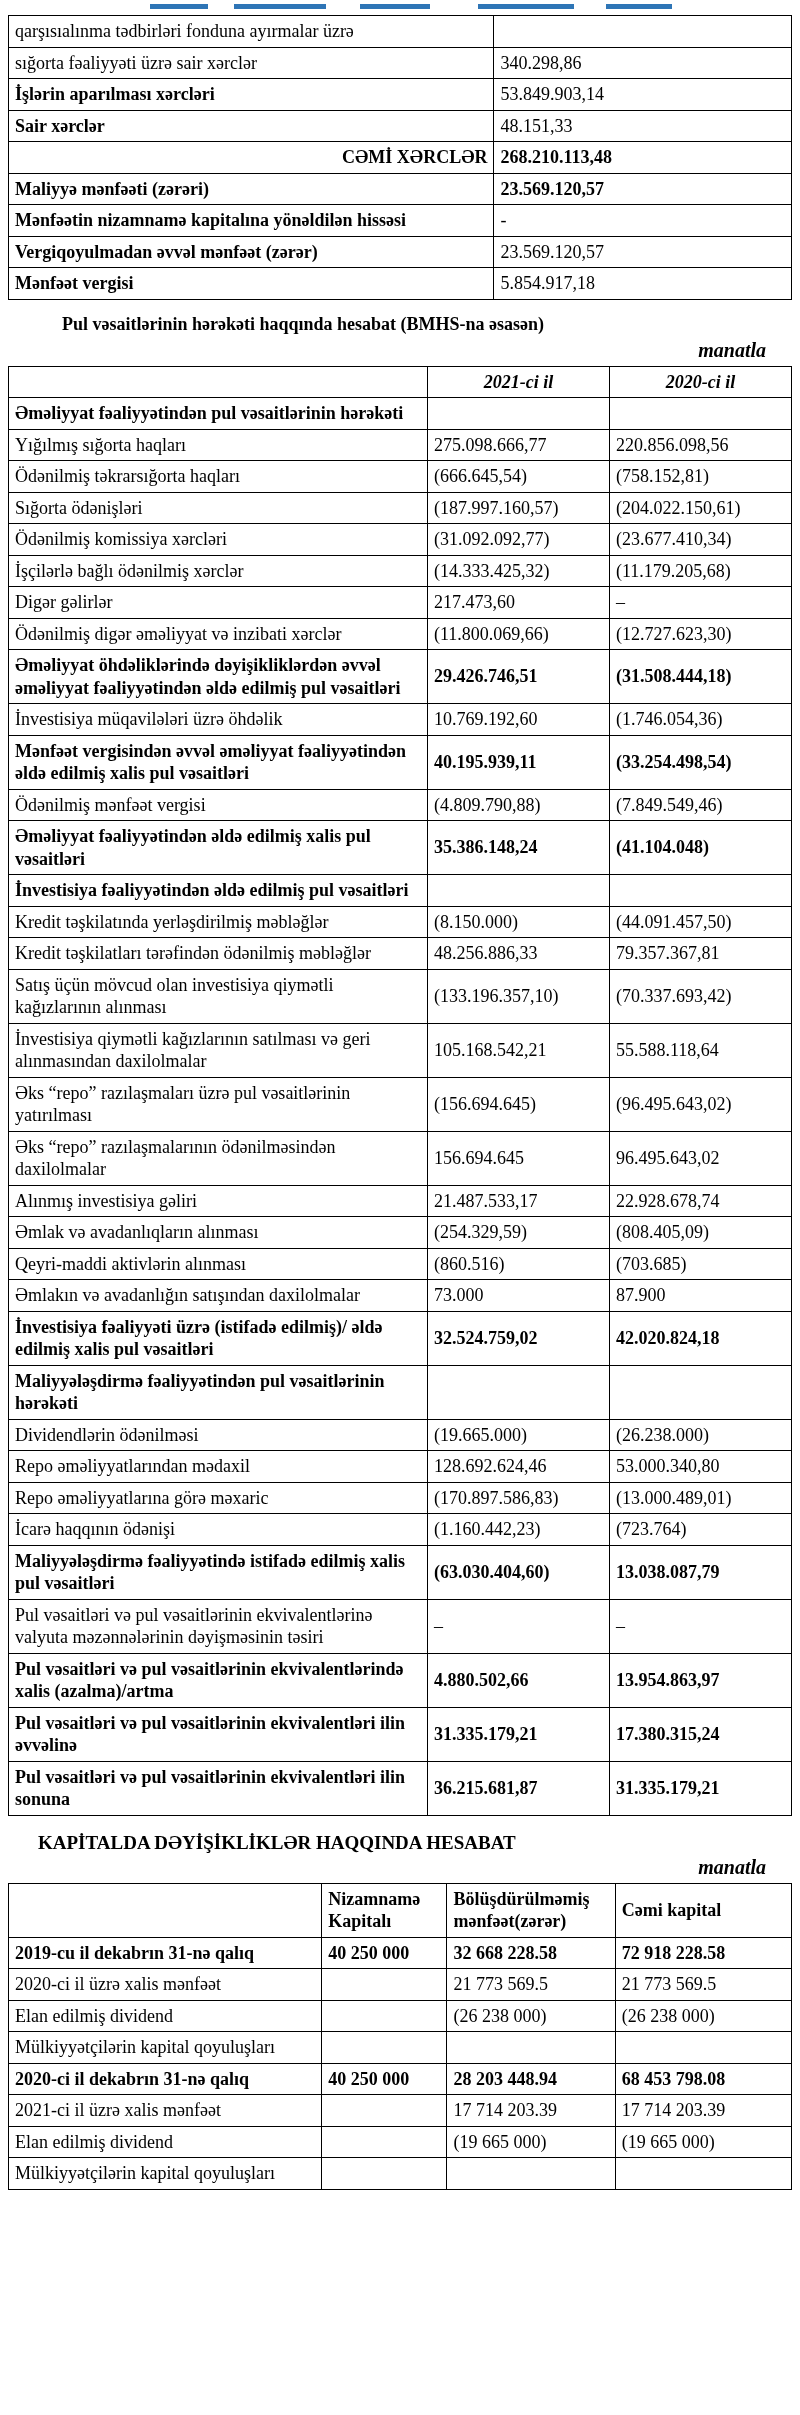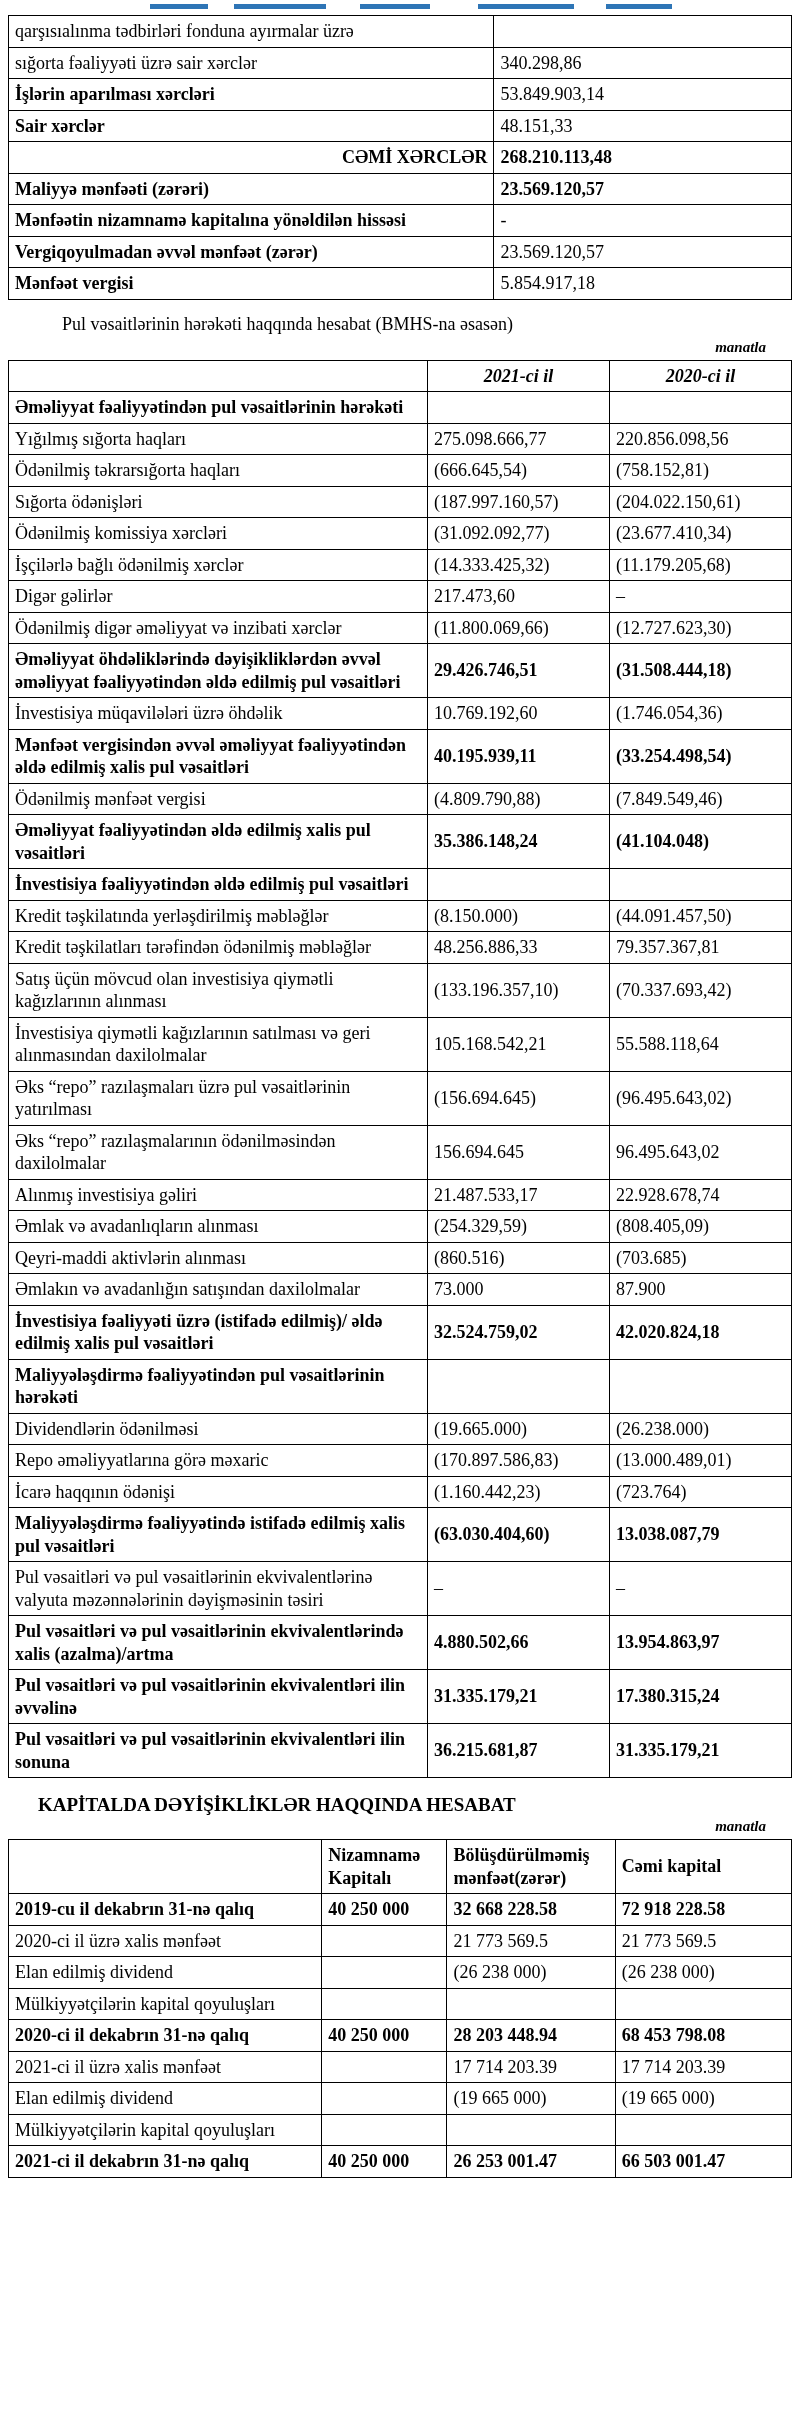--- a/index.html
+++ b/index.html
@@ -23,29 +23,29 @@
     line-height: 1.25;
     vertical-align: middle;
     text-align: left;
     word-wrap: break-word;
     font-weight: normal;
   }
   .b { font-weight: bold; }
   .ctr { text-align: right; }
 
   .title-cashflow {
-    font-weight: normal;
+    font-weight: bold;
     font-size: 18px;
     padding: 14px 0 2px 54px;
   }
   .manatla {
     font-weight: bold;
     font-style: italic;
     text-align: right;
-    font-size: 15px;
+    font-size: 20px;
     padding: 2px 26px 4px 0;
   }
   .title-equity {
     font-weight: bold;
     font-size: 19px;
     padding: 16px 0 0 30px;
   }
 
   .yearh { font-weight: bold; font-style: italic; text-align: center; }
   .eq-h { font-weight: bold; }
@@ -252,20 +252,25 @@
         </tr>
         <tr>
           <td class="b">Maliyyələşdirmə fəaliyyətindən pul vəsaitlərinin hərəkəti</td>
           <td class="b"></td>
           <td class="b"></td>
         </tr>
         <tr>
           <td>Dividendlərin ödənilməsi</td>
           <td>(19.665.000)</td>
           <td>(26.238.000)</td>
+        </tr>
+        <tr>
+          <td>Repo əməliyyatlarından mədaxil</td>
+          <td>128.692.624,46</td>
+          <td>53.000.340,80</td>
         </tr>
         <tr>
           <td>Repo əməliyyatlarına görə məxaric</td>
           <td>(170.897.586,83)</td>
           <td>(13.000.489,01)</td>
         </tr>
         <tr>
           <td>İcarə haqqının ödənişi</td>
           <td>(1.160.442,23)</td>
           <td>(723.764)</td>
@@ -358,22 +363,16 @@
           <td></td>
           <td>(19 665 000)</td>
           <td>(19 665 000)</td>
         </tr>
         <tr>
           <td>Mülkiyyətçilərin kapital qoyuluşları</td>
           <td></td>
           <td></td>
           <td></td>
         </tr>
-        <tr>
-          <td class="b">2021-ci il dekabrın 31-nə qalıq</td>
-          <td class="b">40 250 000</td>
-          <td class="b">26 253 001.47</td>
-          <td class="b">66 503 001.47</td>
-        </tr>
       </tbody>
   </table>
 
 </div>
 
 </body></html>

